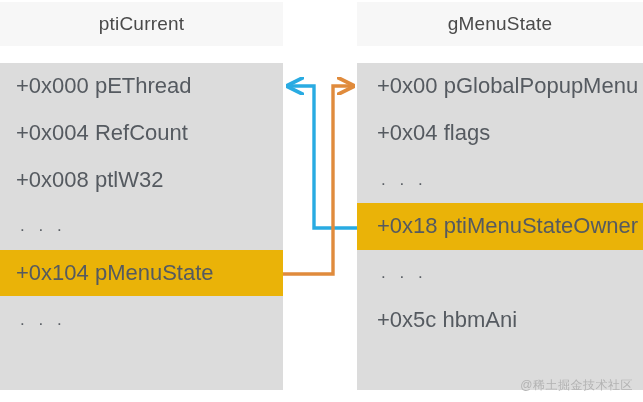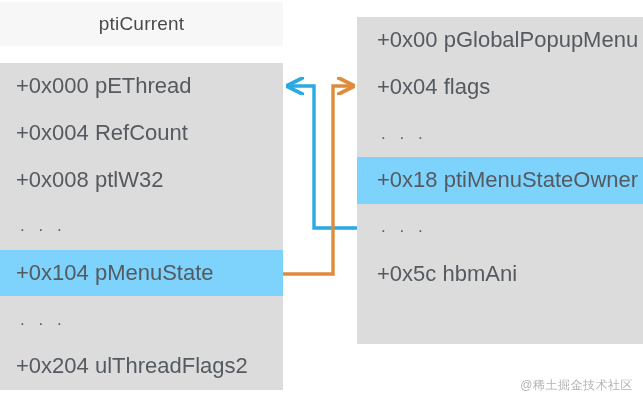--- a/index.html
+++ b/index.html
@@ -59,21 +59,21 @@
     align-items: center;
     padding-left: 16px;
     box-sizing: border-box;
     font-size: 22px;
     color: #555a60;
     white-space: nowrap;
   }
   .column.right .row { padding-left: 20px; text-align: center; }
 
   .row.highlight {
-    background: #7dd3fc;
+    background: #eab308;
   }
   .row.ellipsis {
     letter-spacing: 4.5px;
     padding-left: 20px;
     color: #5b6066;
     font-size: 17px;
   }
   .column.right .row.ellipsis { padding-left: 24px; }
 
   
@@ -117,27 +117,27 @@
       </div>
       <div class="row ellipsis">
         <span>. . .</span>
       </div>
       <div class="row highlight">
         <span>+0x104 pMenuState</span>
       </div>
       <div class="row ellipsis">
         <span>. . .</span>
       </div>
-      <div class="row">
-        <span>+0x204 ulThreadFlags2</span>
-      </div>
     </div>
   </div>
 
   <div class="column right">
+    <div class="col-header">
+      <span class="col-header-text">gMenuState</span>
+    </div>
     <div class="col-body">
       <div class="row">
         <span>+0x00 pGlobalPopupMenu</span>
       </div>
       <div class="row">
         <span>+0x04 flags</span>
       </div>
       <div class="row ellipsis">
         <span>. . .</span>
       </div>

